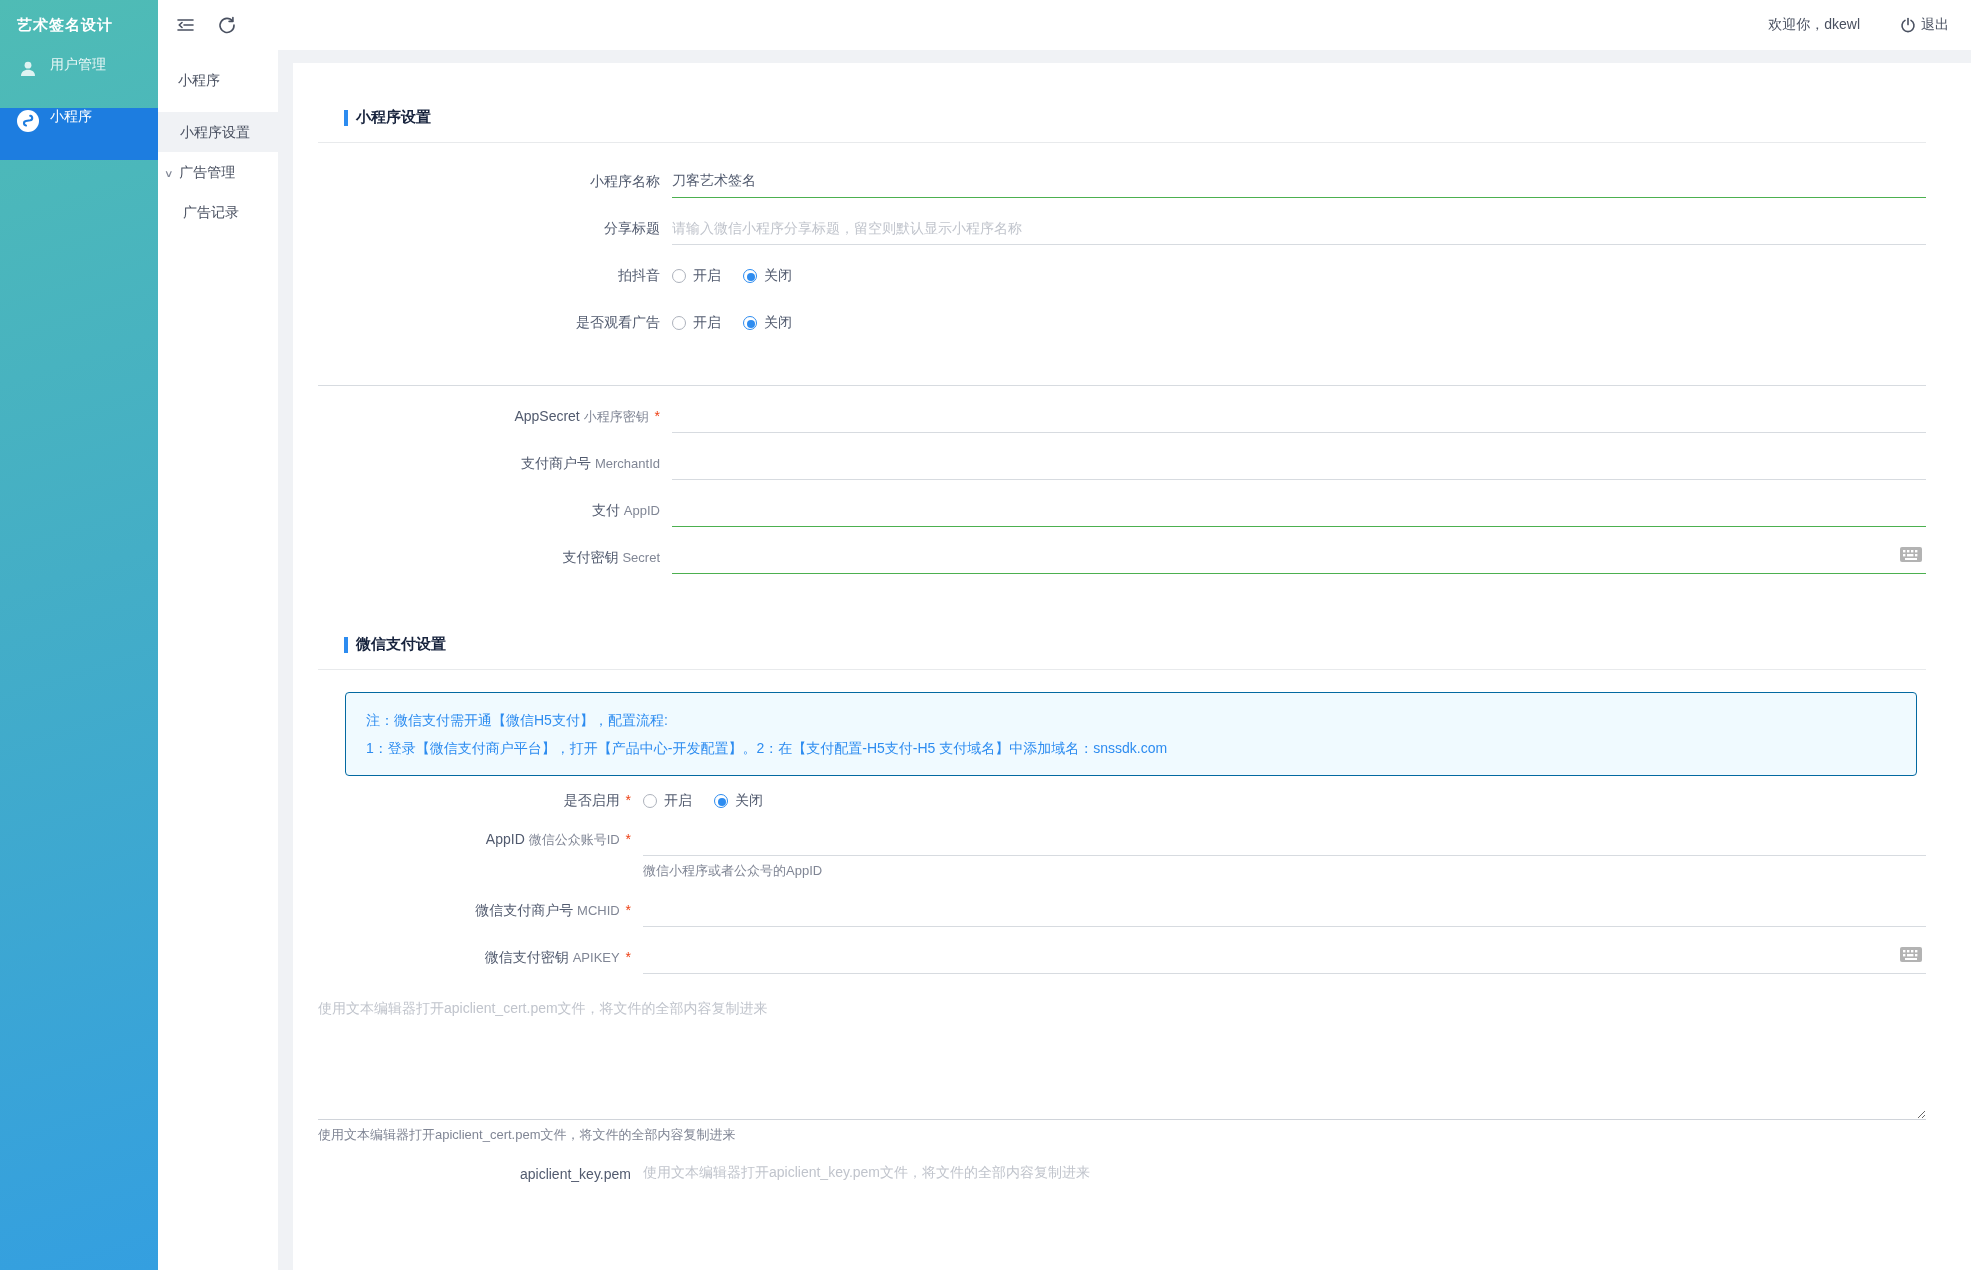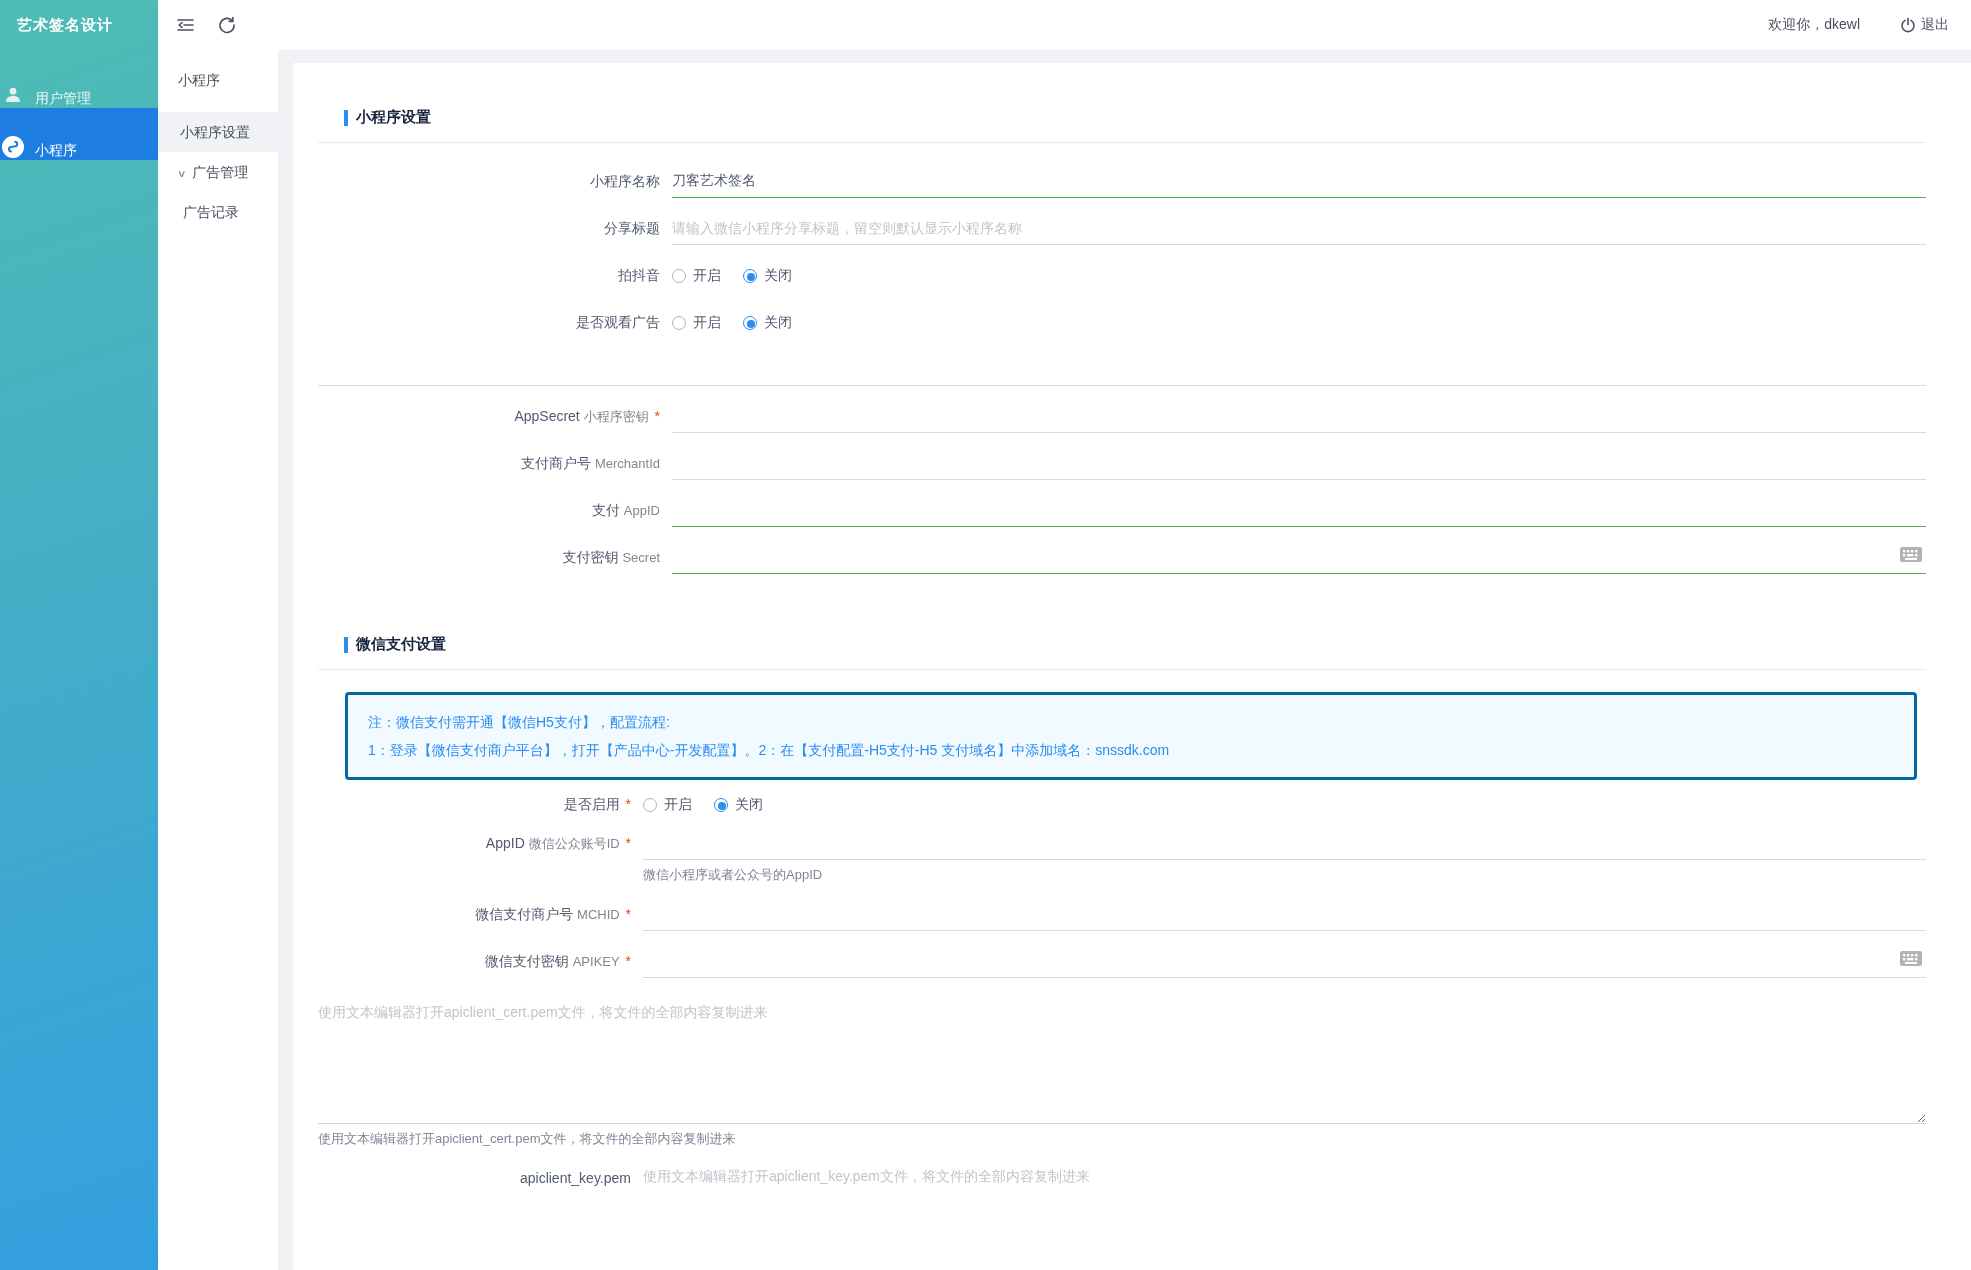--- a/index.html
+++ b/index.html
@@ -6,41 +6,41 @@
   html,body { width:1971px; height:1270px; }
   body { font-family:"Liberation Sans","DejaVu Sans",sans-serif; background:#f0f2f5; }
   .screen { position:relative; width:1971px; height:1270px; overflow:hidden; background:#bef264; }
 
   
   .sidebar { position:absolute; left:0; top:0; width:158px; height:100%;
              background:linear-gradient(162deg,#4fbcb5 0%,#44aec6 45%,#349fe0 100%); z-index:30; }
   .logo { height:50px; display:flex; align-items:center; padding-left:17px;
           color:#fff; font-size:15px; font-weight:bold; letter-spacing:1px; }
   .side-menu { margin-top:6px; }
-  .side-item { height:52px; display:flex; align-items:flex-end; 
+  .side-item { height:52px; display:flex; align-items:flex-start; padding-left:15px;
                color:rgba(255,255,255,.88); font-size:14px; cursor:pointer; }
   .side-item .ic { width:26px; height:26px; display:flex; align-items:center; justify-content:center; margin-right:9px; }
   .side-item.active { background:#1d7de0; color:#fff; }
 
   
   .topbar { position:absolute; left:158px; top:0; right:0; height:50px; background:#fff;
             display:flex; align-items:center; z-index:20; }
   .tb-icon { width:22px; height:22px; display:flex; align-items:center; justify-content:center; cursor:pointer; }
   .tb-collapse { margin-left:16px; }
   .tb-refresh { margin-left:20px; }
   .tb-right { margin-left:auto; display:flex; align-items:center; padding-right:22px; }
   .welcome { font-size:14px; color:#495060; margin-right:40px; }
   .logout { display:flex; align-items:center; gap:5px; font-size:14px; color:#495060; cursor:pointer; }
 
   
   .submenu { position:absolute; left:158px; top:50px; bottom:0; width:120px; background:#fff; z-index:10; }
   .sm-item { position:absolute; left:0; width:120px; font-size:14px; color:#495060; cursor:pointer; white-space:nowrap; }
   .sm-root   { top:12px;  line-height:36px; padding-left:20px; }
   .sm-active { top:62px;  height:40px; line-height:40px; padding-left:22px; background:#f0f2f5; }
-  .sm-group  { top:104px; line-height:36px; padding-left:20px; }
+  .sm-group  { top:104px; line-height:36px; padding-left:7px; }
   .sm-child  { top:144px; line-height:36px; padding-left:25px; }
   .chev { font-size:10px; color:#808695; margin-right:3px; display:inline-block; transform:scaleX(1.3); }
 
   
   .content { position:absolute; left:278px; top:50px; right:0; bottom:0; background:#f0f2f5; overflow:hidden; }
   .card { position:absolute; left:15px; top:13px; right:0; min-height:1300px; background:#fff;
           padding:0 45px 60px 25px; }
 
   .sec-head { display:flex; align-items:center; padding-top:45px; margin-left:26px; }
   .sec-head.second { padding-top:47px; }
@@ -63,21 +63,21 @@
   .line-input.green { border-bottom-color:#4cb04f; }
   .help-text { font-size:13px; color:#808695; margin-top:6px; line-height:18px; }
 
   .radio-wrap { display:flex; align-items:center; height:33px; gap:22px; }
   .radio { display:flex; align-items:center; gap:7px; font-size:14px; color:#515a6e; cursor:pointer; }
   .rb { width:14px; height:14px; border:1.5px solid #adb2bc; border-radius:50%; position:relative; background:#fff; }
   .radio.checked .rb { border-color:#2d8cf0; }
   .radio.checked .rb::after { content:""; position:absolute; left:3px; top:3px; width:8px; height:8px;
                               border-radius:50%; background:#2d8cf0; }
 
-  .note { margin:22px 9px 0 27px; background:#f0faff; border:3px solid #0369a1; border-radius:4px;
+  .note { margin:22px 9px 0 27px; background:#f0faff; border:1px solid #0369a1; border-radius:4px;
           padding:13px 20px; font-size:14px; color:#2d8cf0; line-height:28px; }
 
   .pem-area { width:100%; height:126px; border:0; border-bottom:1px solid #d0d4da; outline:none;
               resize:vertical; font-size:14px; color:#515a6e; padding:6px 0; background:transparent;
               font-family:"Liberation Sans","DejaVu Sans",sans-serif; display:block; }
   .row-cert { margin-top:20px; }
   .kbd-icon { position:absolute; right:4px; top:6px; cursor:pointer; }
 </style>
 </head>
 <body>

